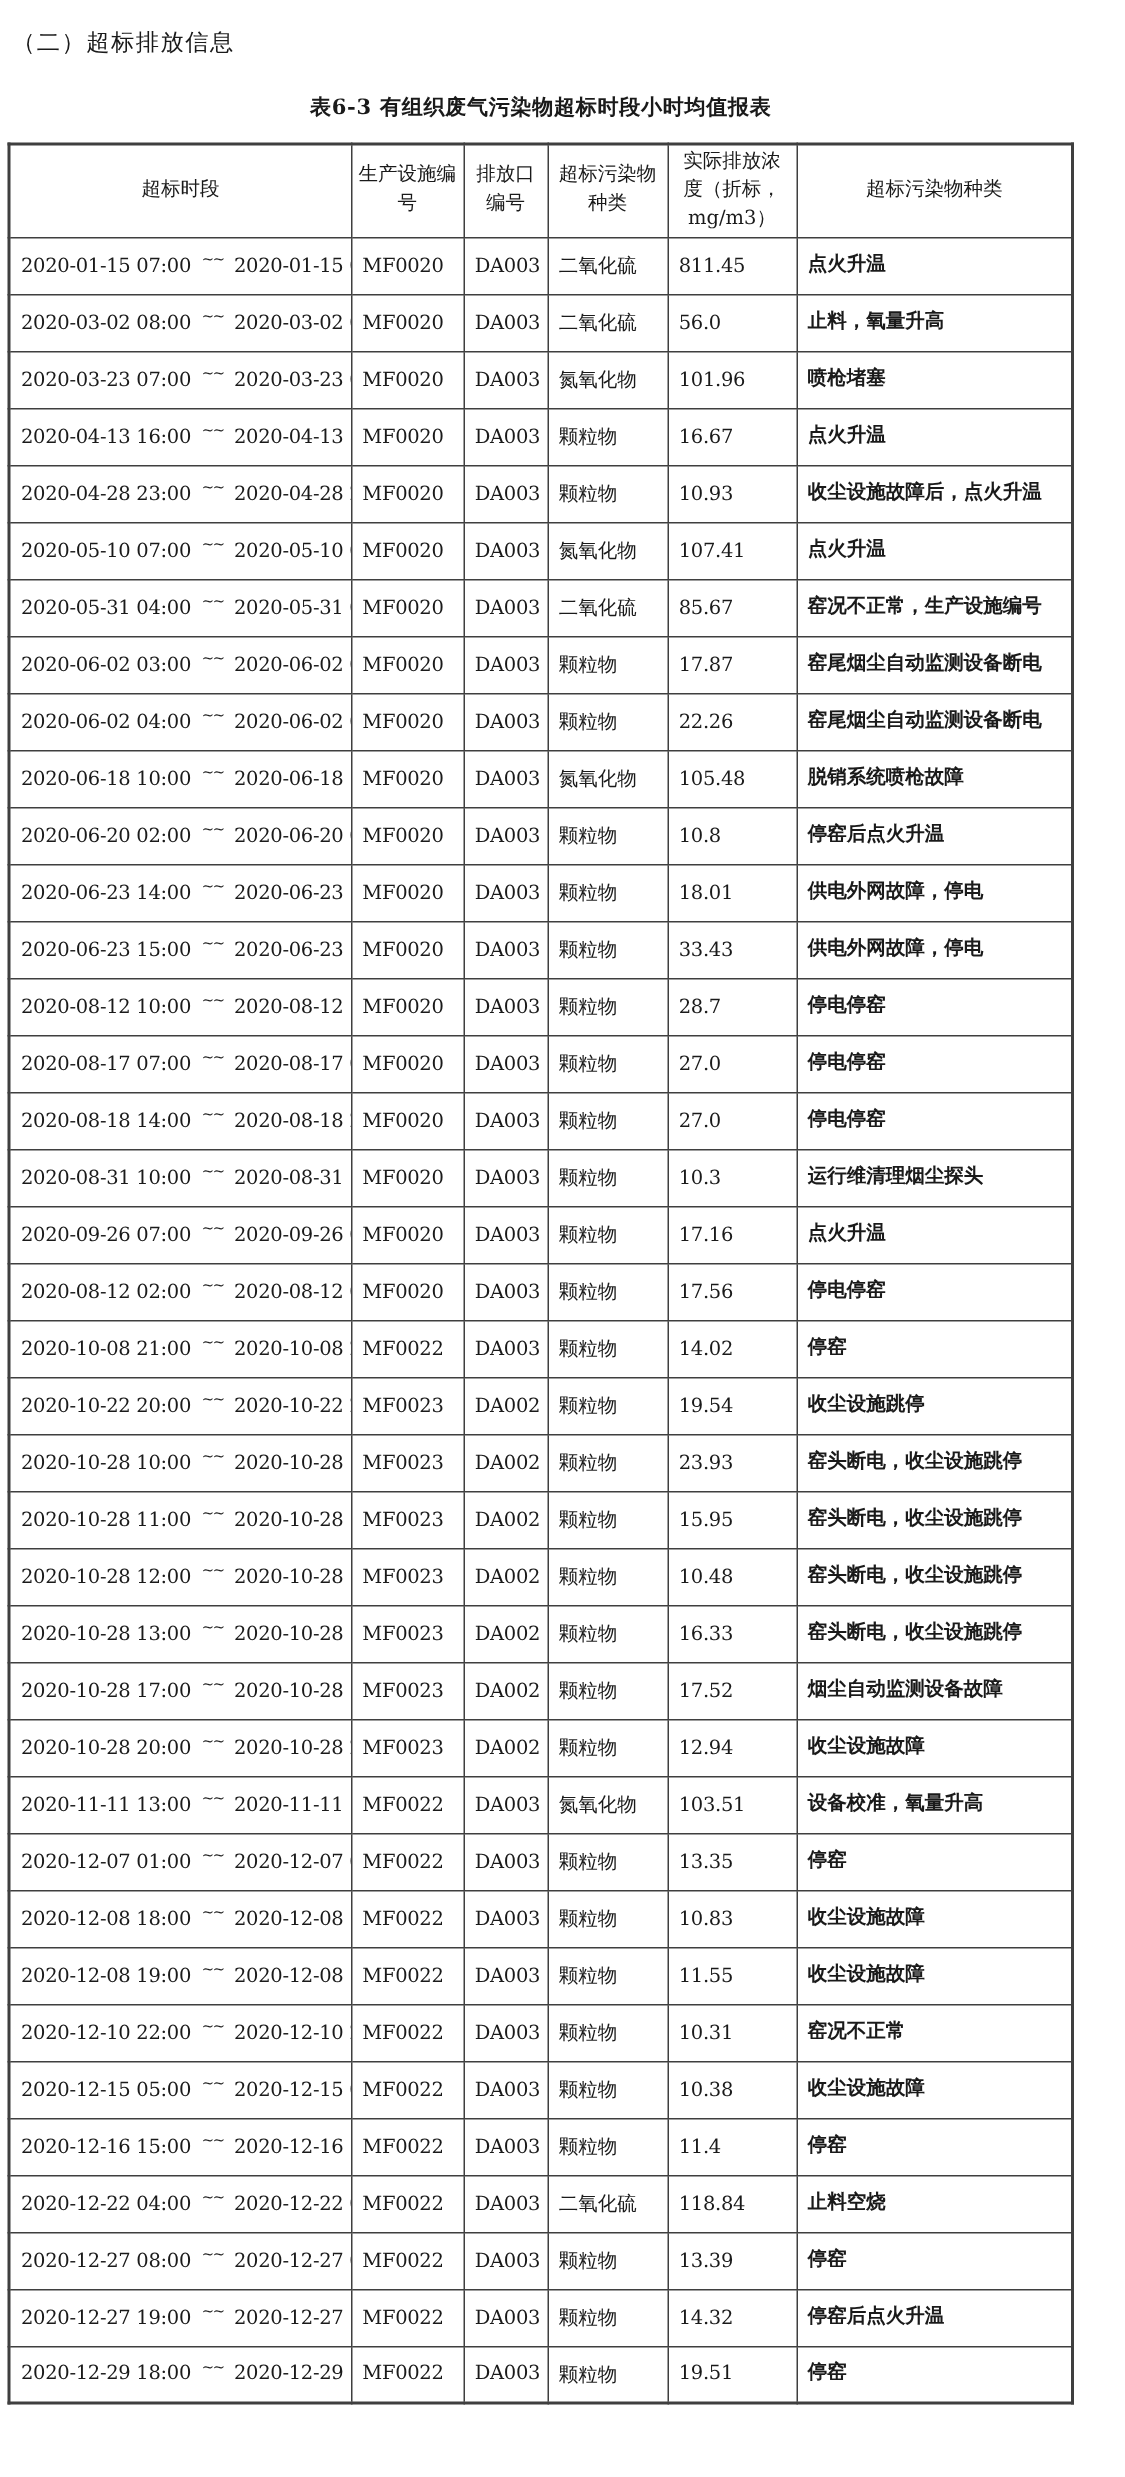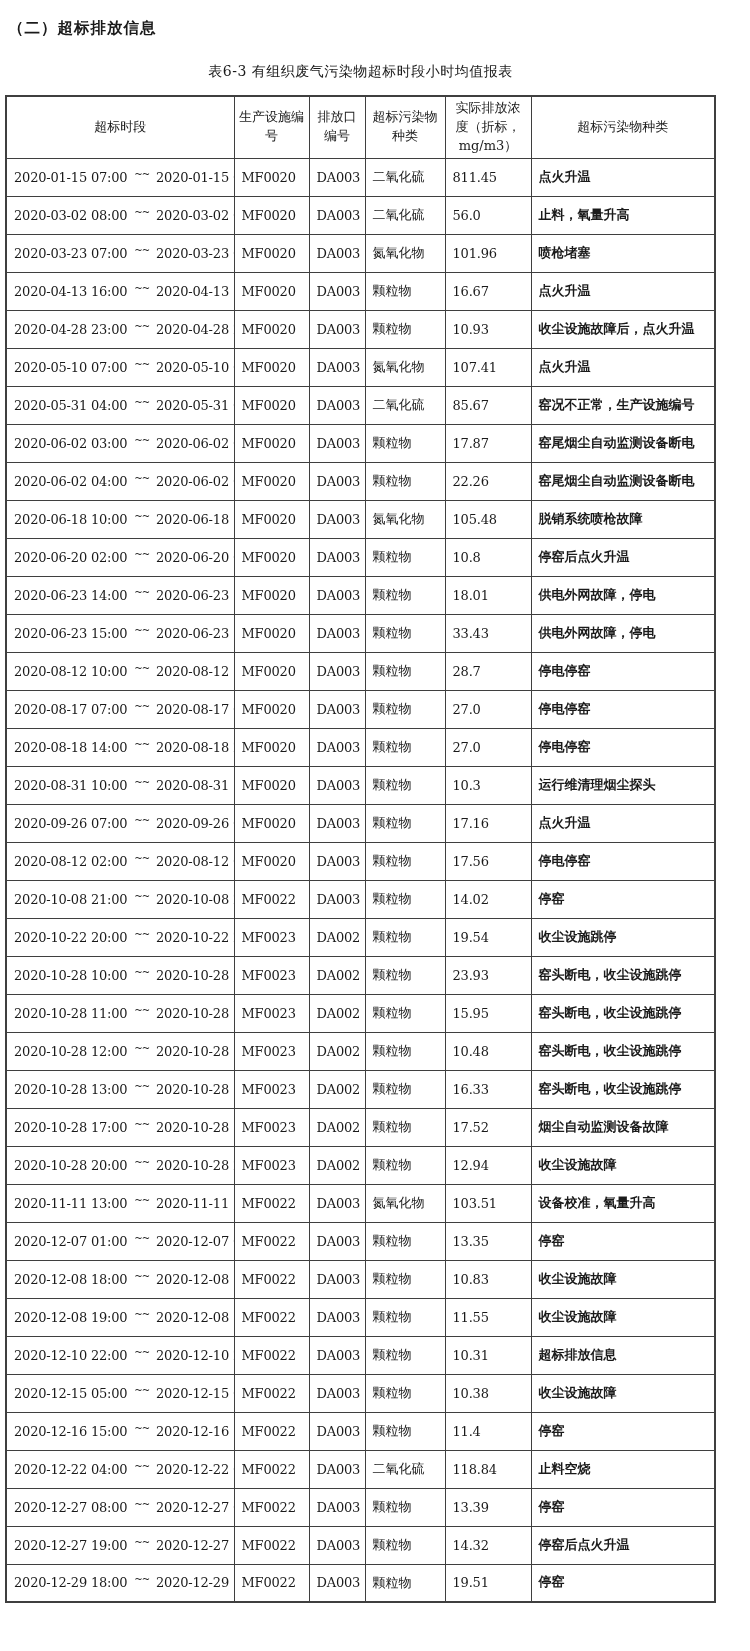--- a/index.html
+++ b/index.html
@@ -13,31 +13,31 @@
     position: relative;
     font-family: "DejaVu Serif", "Liberation Serif", serif;
     color: #1a1a1a;
     -webkit-font-smoothing: antialiased;
   }
   .section-heading {
     position: absolute;
     left: 8px;
     top: 18px;
     font-size: 15.5px;
-    font-weight: bold;
+    font-weight: normal;
     letter-spacing: 1px;
   }
   .table-title {
     position: absolute;
     left: 5px;
     width: 711px;
     top: 63px;
     text-align: center;
     font-size: 14px;
-    font-weight: normal;
+    font-weight: bold;
     letter-spacing: 0.5px;
   }
   table.report {
     position: absolute;
     left: 5px;
     top: 95px;
     width: 711px;
     border-collapse: collapse;
     table-layout: fixed;
     border: 2px solid #3f3f3f;
@@ -358,21 +358,21 @@
         <td class="c-pollutant">颗粒物</td>
         <td class="c-conc">11.55</td>
         <td class="c-reason">收尘设施故障</td>
       </tr>
       <tr>
         <td class="c-period">2020-12-10 22:00 <span class="tilde">~~</span> 2020-12-10 22:59</td>
         <td class="c-facility">MF0022</td>
         <td class="c-outlet">DA003</td>
         <td class="c-pollutant">颗粒物</td>
         <td class="c-conc">10.31</td>
-        <td class="c-reason">超标排放信息</td>
+        <td class="c-reason">窑况不正常</td>
       </tr>
       <tr>
         <td class="c-period">2020-12-15 05:00 <span class="tilde">~~</span> 2020-12-15 05:59</td>
         <td class="c-facility">MF0022</td>
         <td class="c-outlet">DA003</td>
         <td class="c-pollutant">颗粒物</td>
         <td class="c-conc">10.38</td>
         <td class="c-reason">收尘设施故障</td>
       </tr>
       <tr>

